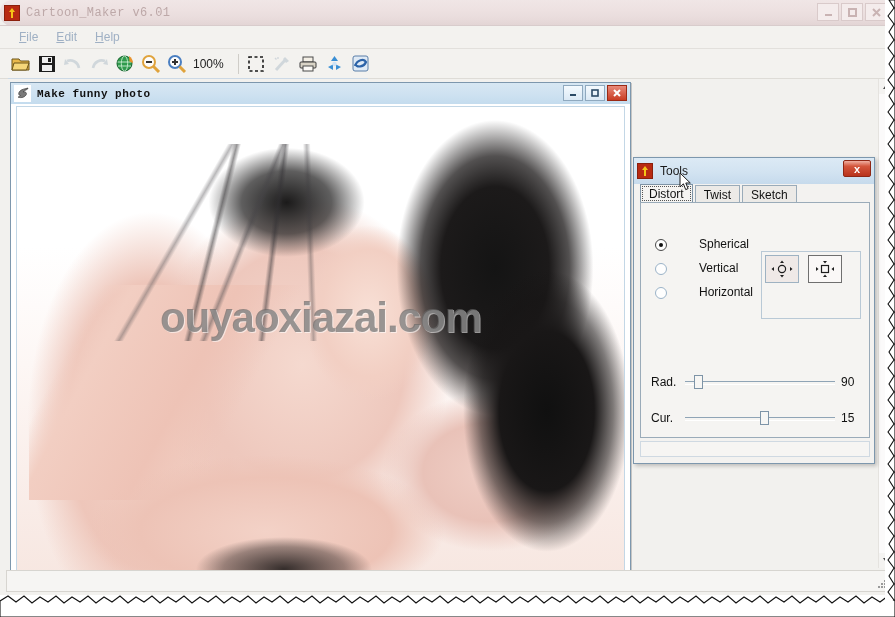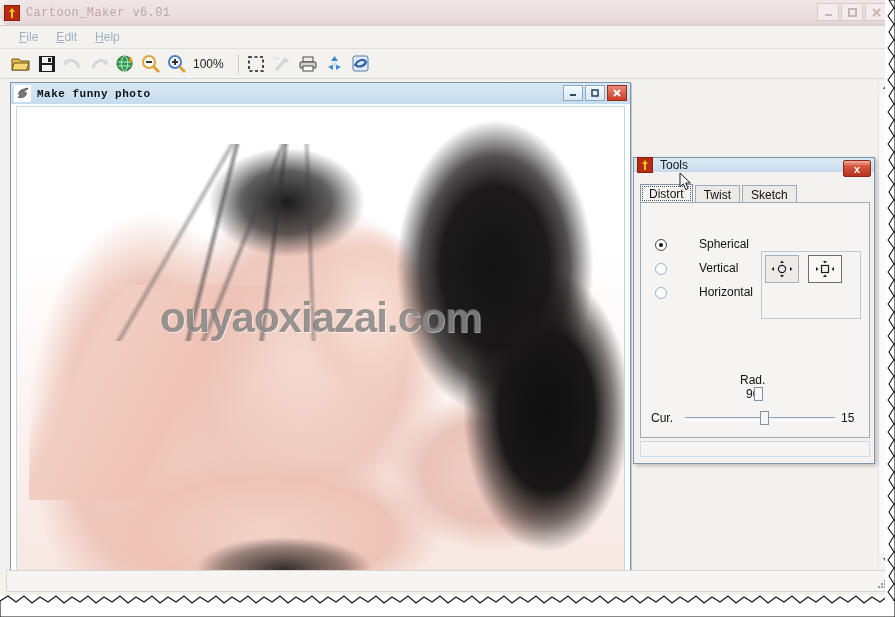--- a/index.html
+++ b/index.html
@@ -314,21 +314,21 @@
     position: absolute;
     left: 633px; top: 157px;
     width: 242px; height: 307px;
     background: #f3f2f0;
     border: 1px solid #7d97ad;
     box-sizing: border-box;
     box-shadow: 2px 2px 4px rgba(0,0,0,0.22);
   }
   #tools-titlebar {
     position: absolute; left: 0; top: 0;
-    width: 240px; height: 14px;
+    width: 240px; height: 26px;
     background: linear-gradient(to bottom, #dceaf5 0%, #d2e3f1 55%, #c6daec 100%);
     display: flex; align-items: center;
     padding-left: 3px;
     box-sizing: border-box;
   }
   .tools-icon {
     width: 16px; height: 16px;
     background: #b82a12;
     border: 1px solid #8b1f0c;
     box-sizing: border-box;
@@ -427,21 +427,21 @@
   }
   .distort-btn.alt { background: #faf8f7; border-color:#6f6f6f; }
   
   .slider-row {
     position: absolute;
     left: 10px;
     width: 212px;
     height: 18px;
     display: flex; align-items: center;
   }
-  #slider-rad { top: 170px; flex-direction: column; }
+  #slider-rad { top: 170px; }
   #slider-cur { top: 206px; }
   .slider-label {
     width: 34px;
     font-size: 12px; color: #111;
     font-family: "Liberation Sans", sans-serif;
   }
   .slider-track {
     position: relative;
     flex: 1;
     height: 14px;

